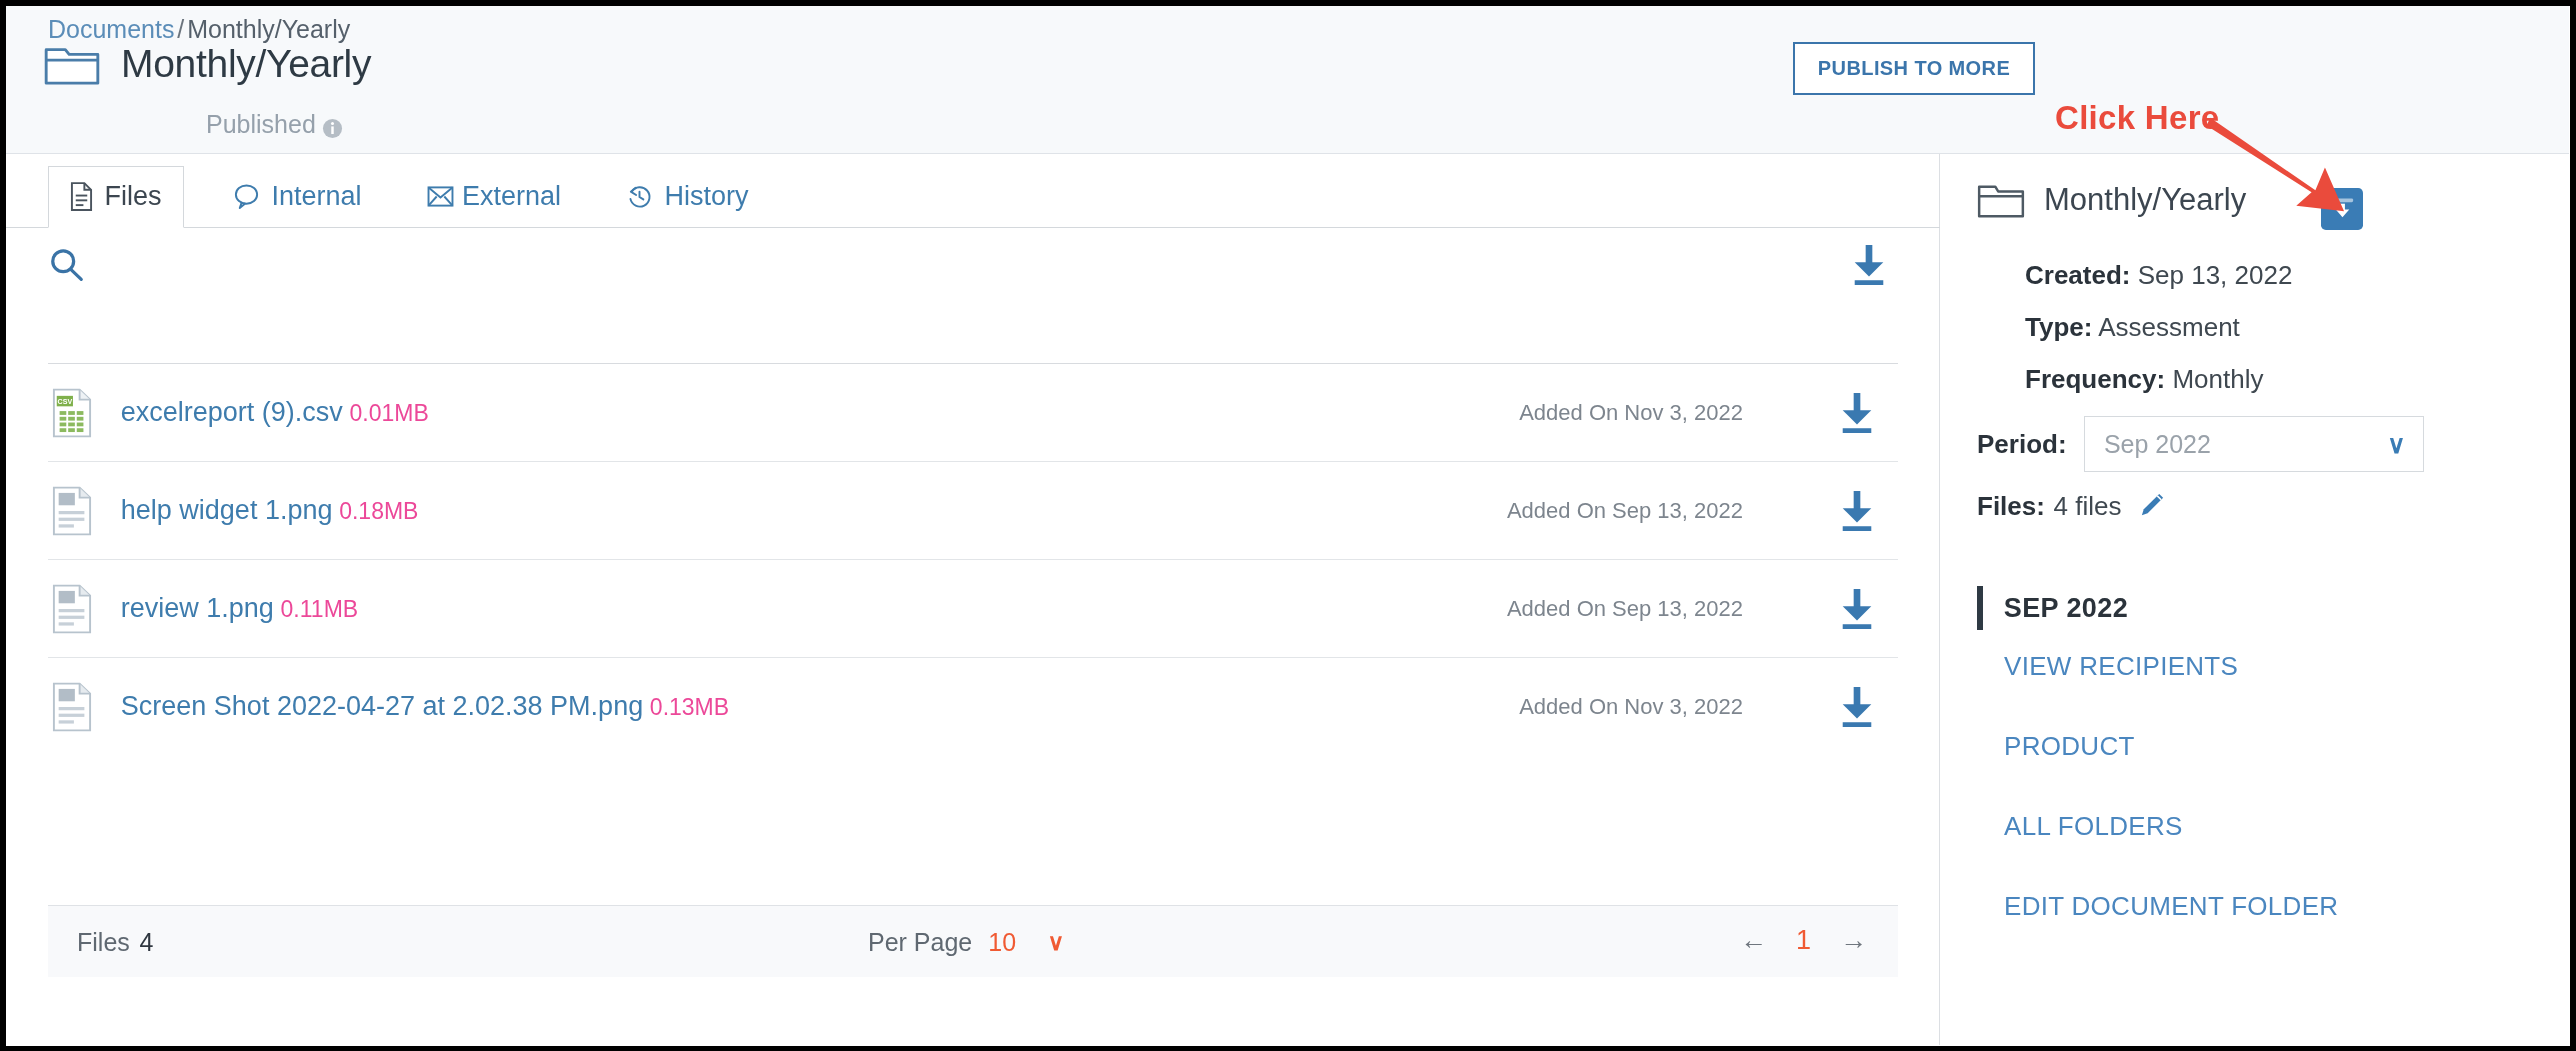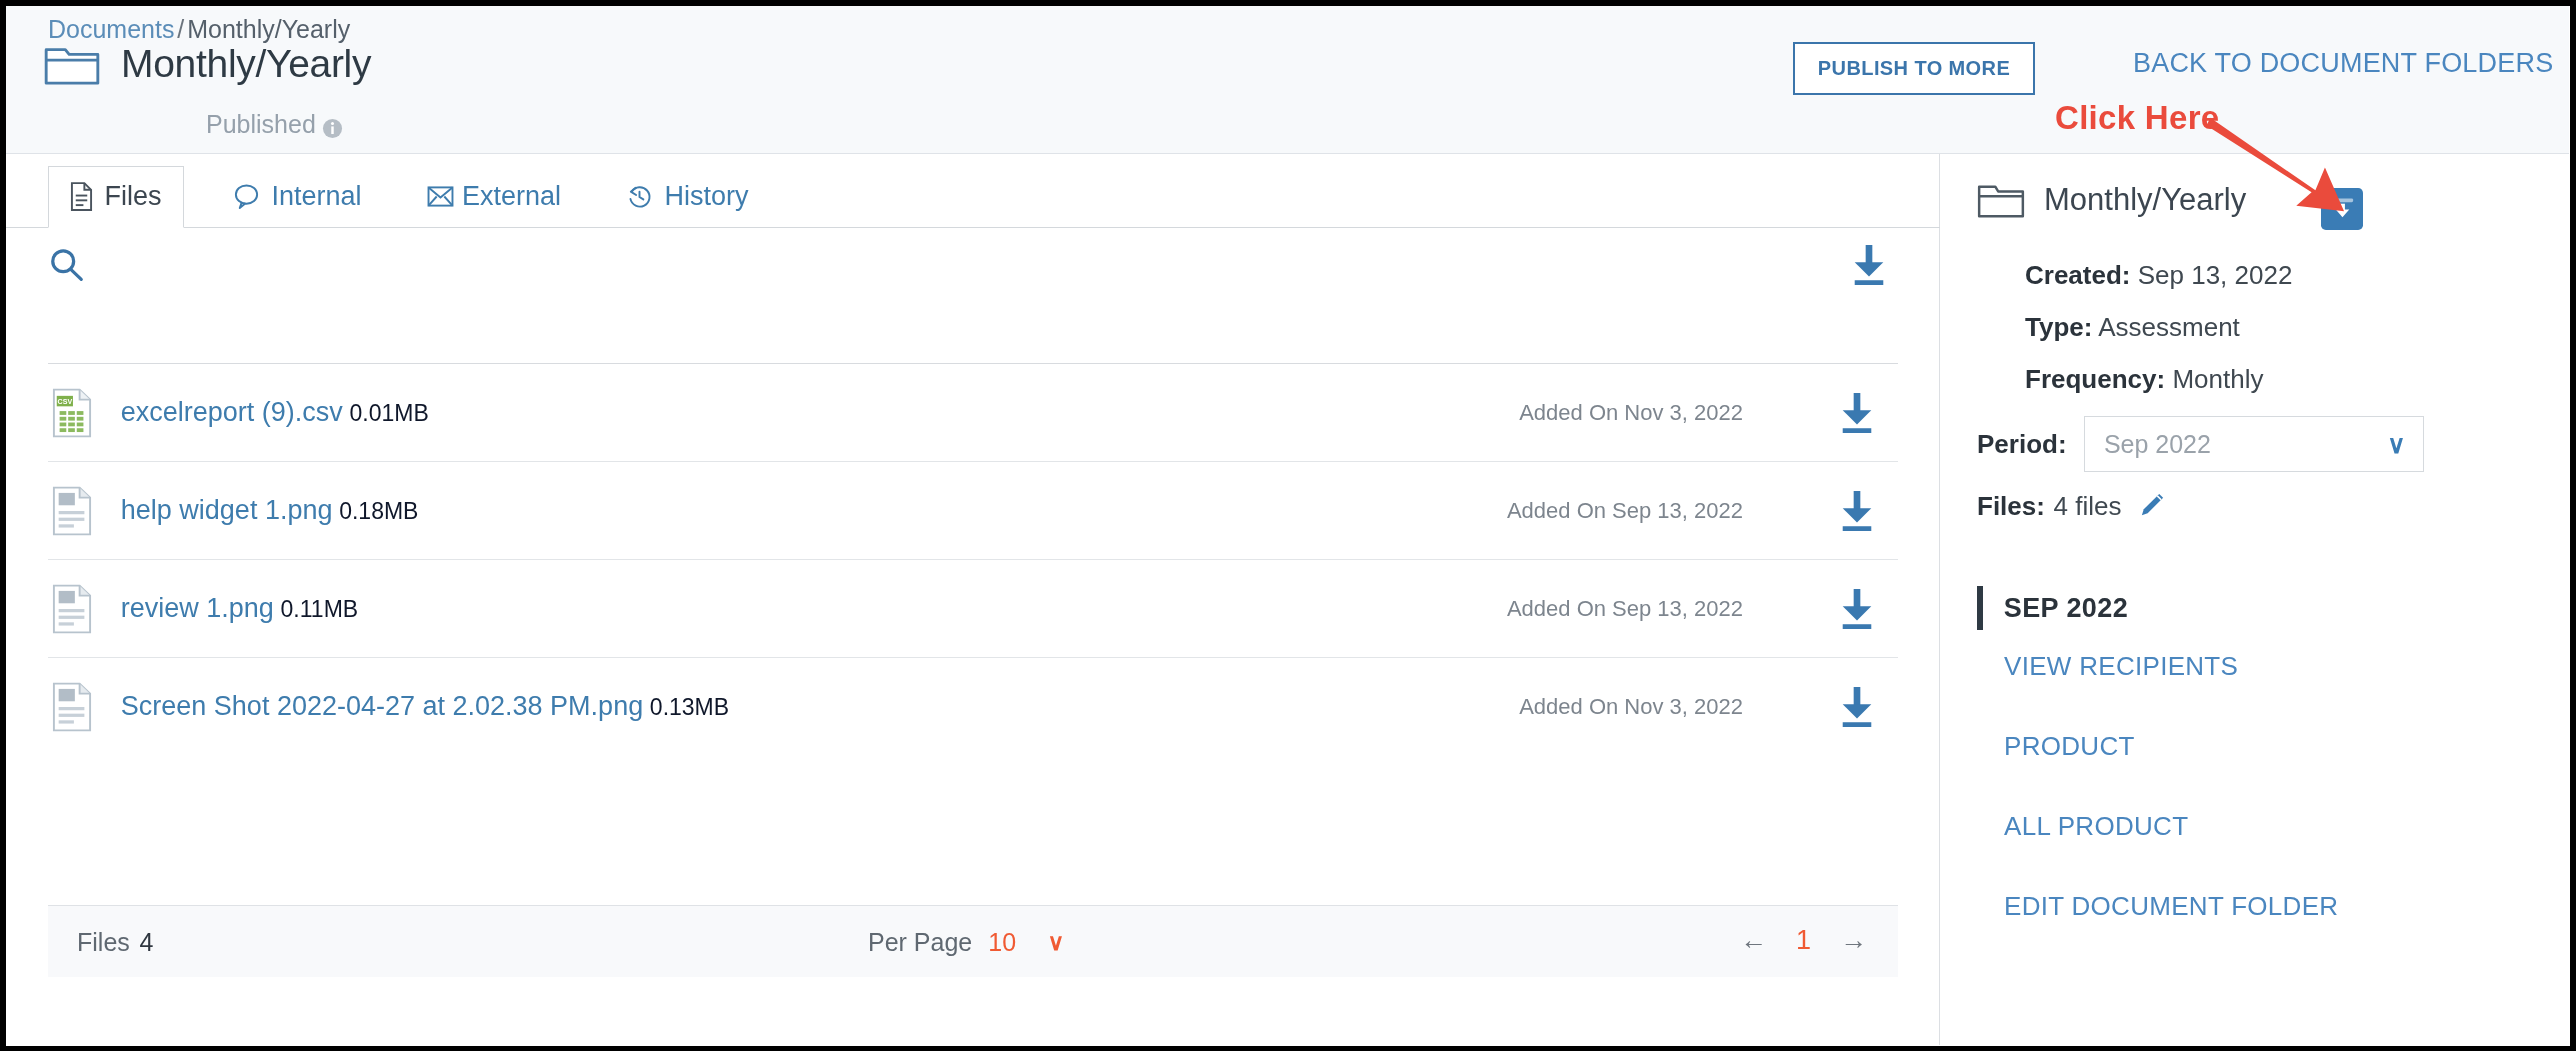--- a/index.html
+++ b/index.html
@@ -200,21 +200,21 @@
   .file-label {
     margin-left: 27px;
     font-size: 27px;
     white-space: nowrap;
   }
   .file-name {
     color: #3e7cad;
     cursor: pointer;
   }
   .file-size {
-    color: #0f172a;
+    color: #ec4899;
     font-size: 23px;
     margin-left: 6.7px;
   }
   .file-added {
     position: absolute;
     right: 155px;
     font-size: 22px;
     color: #7d858e;
     white-space: nowrap;
   }
@@ -412,21 +412,20 @@
       <span class="info-icon">
         <svg width="21" height="21" viewBox="0 0 22 22">
           <circle cx="11" cy="11" r="10" fill="#b5bdc5"></circle>
           <rect x="9.7" y="8.8" width="2.6" height="8" fill="#ffffff"></rect>
           <circle cx="11" cy="5.8" r="1.6" fill="#ffffff"></circle>
         </svg>
       </span>
     </div>
 
     <button class="publish-btn">PUBLISH TO MORE</button>
-    <a class="back-link">BACK TO DOCUMENT FOLDERS</a>
   </div>
 
   <div class="click-here">Click Here</div>
   <svg class="arrow-svg" width="154" height="107" viewBox="0 0 160 112">
     <path d="M6 6 L116 82 L126 58 L146 104 L96 98 L112 84 L2 14 Z" fill="#ea4b3c"></path>
   </svg>
 
   <div class="main-pane">
 
     <div class="tabbar">
@@ -673,21 +672,21 @@
     </div>
 
     <div class="period-header">
       <span class="period-bar"></span>
       <span class="period-header-text">SEP 2022</span>
     </div>
 
     <div class="sb-links">
       <a class="sb-link">VIEW RECIPIENTS</a>
       <a class="sb-link">PRODUCT</a>
-      <a class="sb-link">ALL PRODUCT</a>
+      <a class="sb-link">ALL FOLDERS</a>
       <a class="sb-link">EDIT DOCUMENT FOLDER</a>
     </div>
   </div>
 
   <div class="dl-folder-btn">
     <svg width="29" height="29" viewBox="0 0 30 30">
       <rect x="4" y="3.5" width="22" height="4" rx="1.5" fill="#ffffff" opacity="0.55"></rect>
       <path d="M15 9 L15 17" stroke="#ffffff" stroke-width="5" stroke-linecap="butt"></path>
       <path d="M8 15 L15 23 L22 15 Z" fill="#ffffff"></path>
     </svg>

